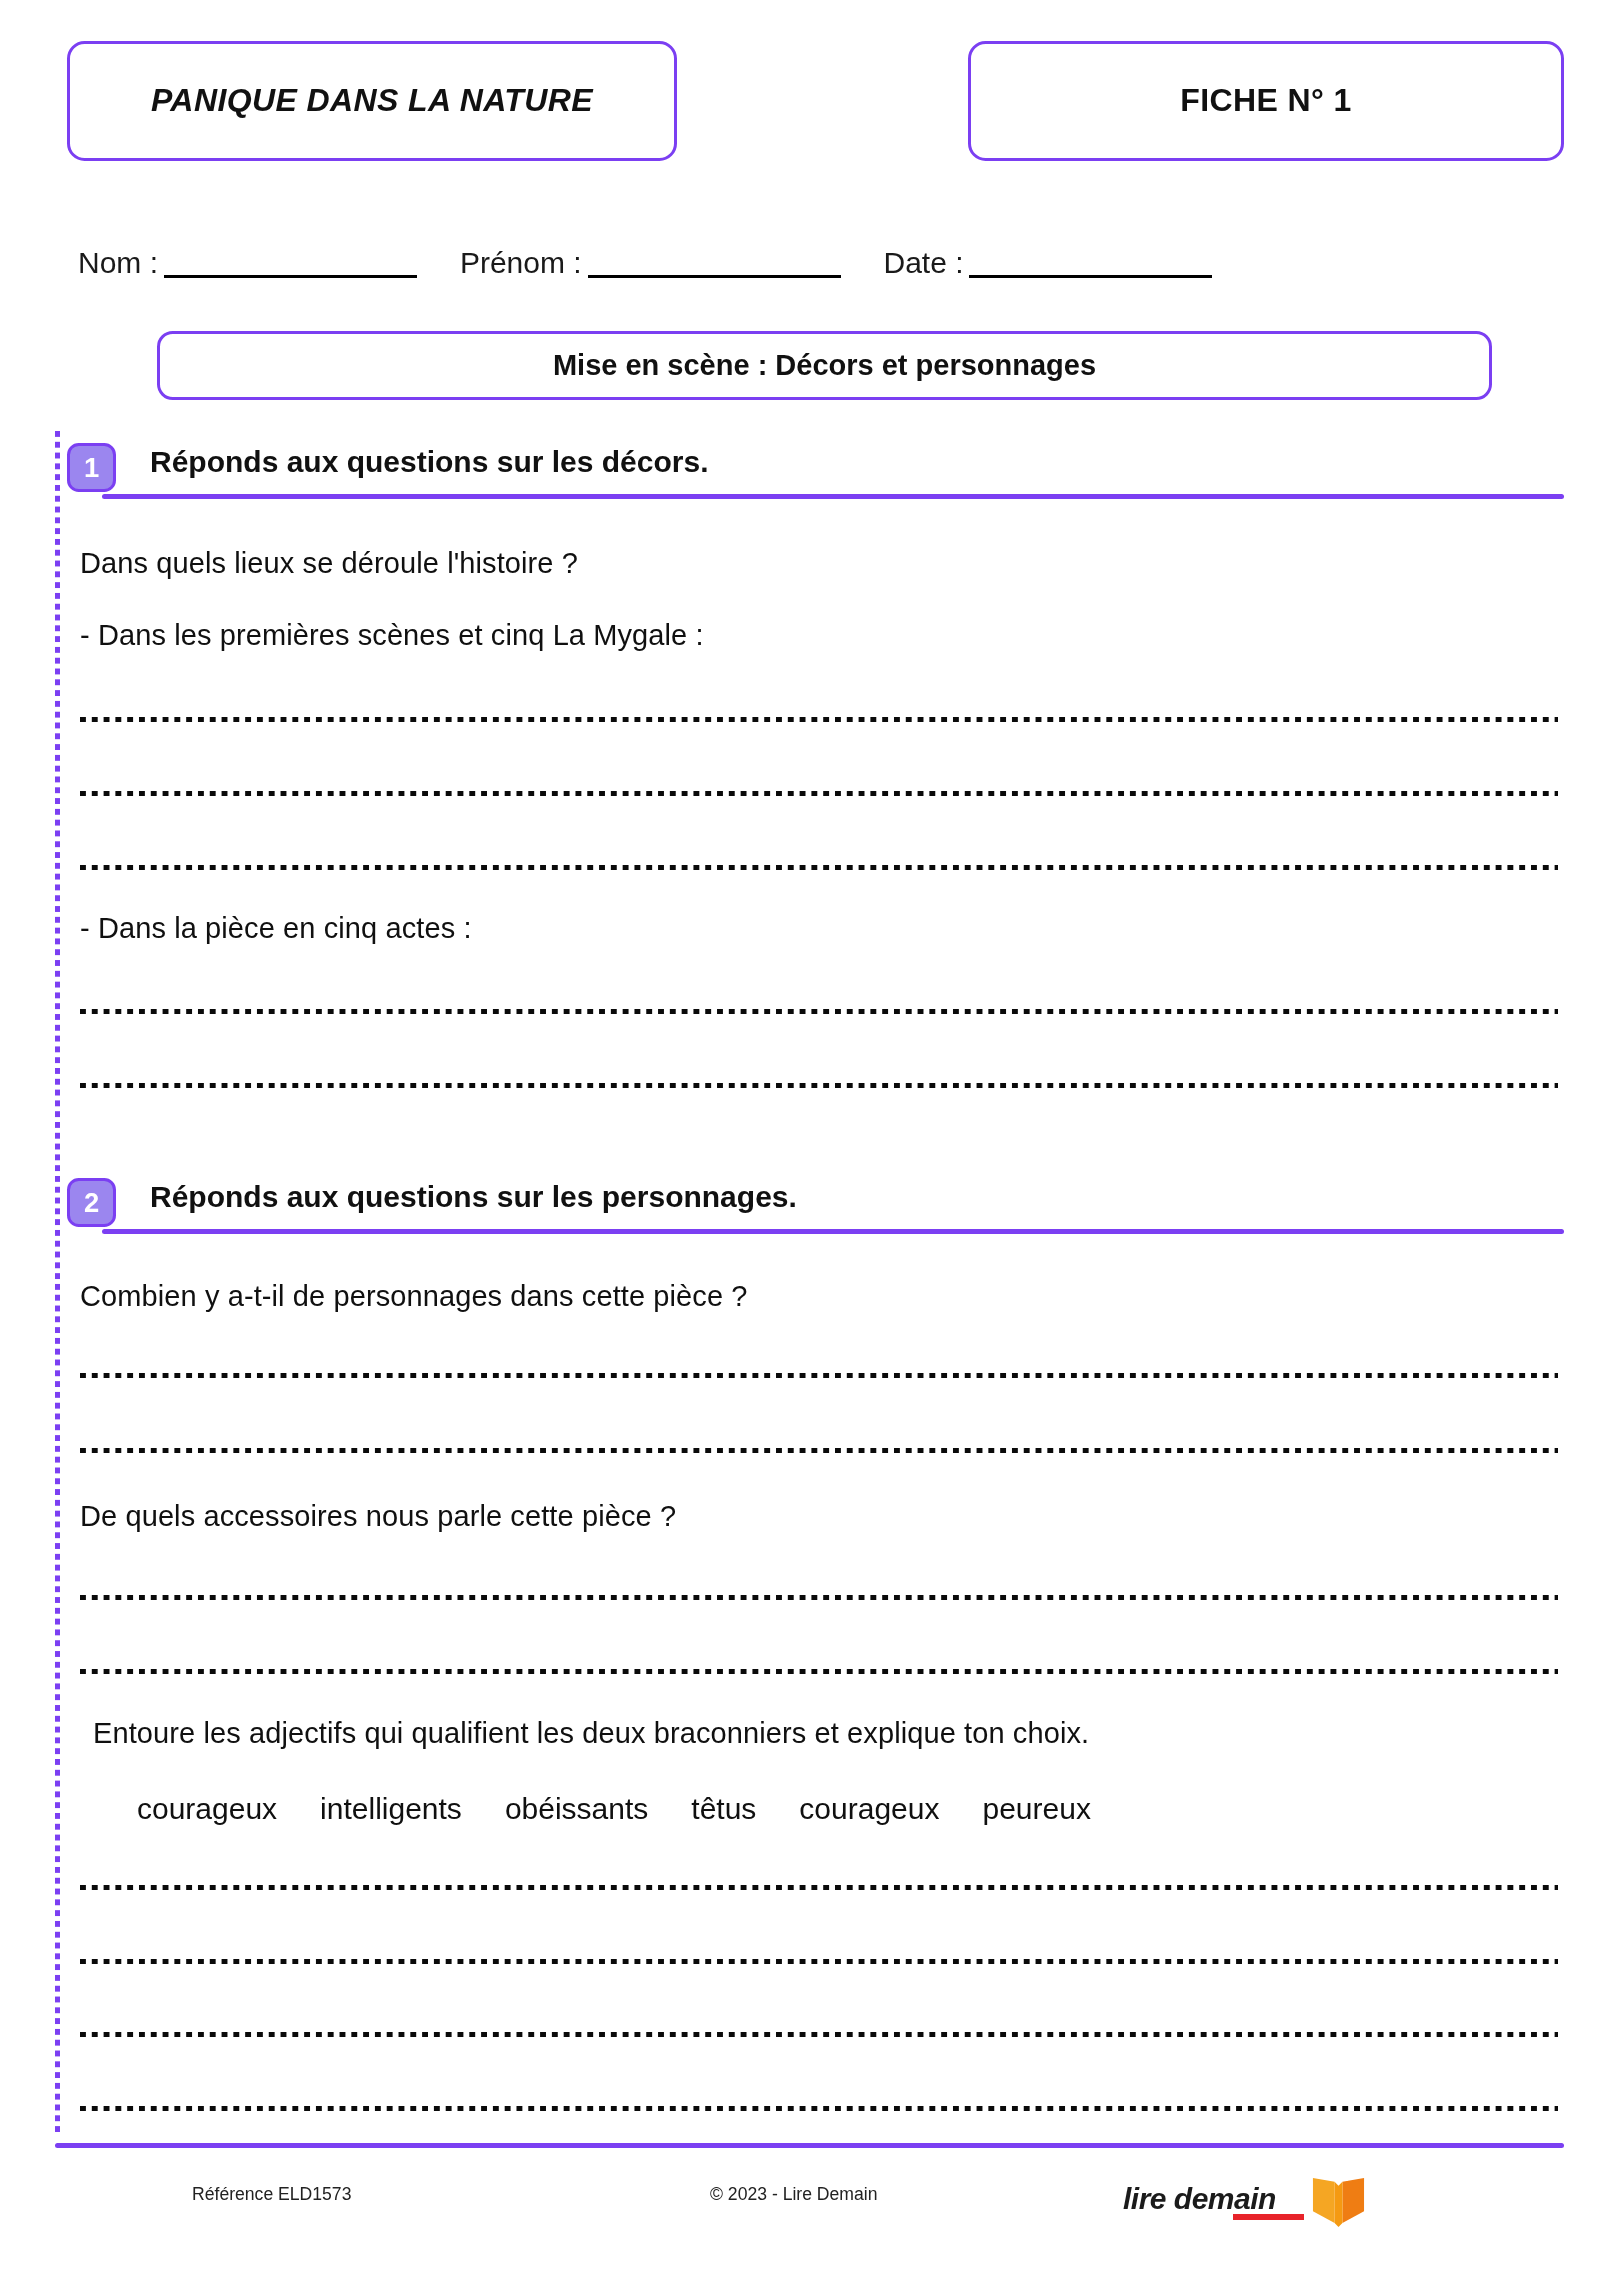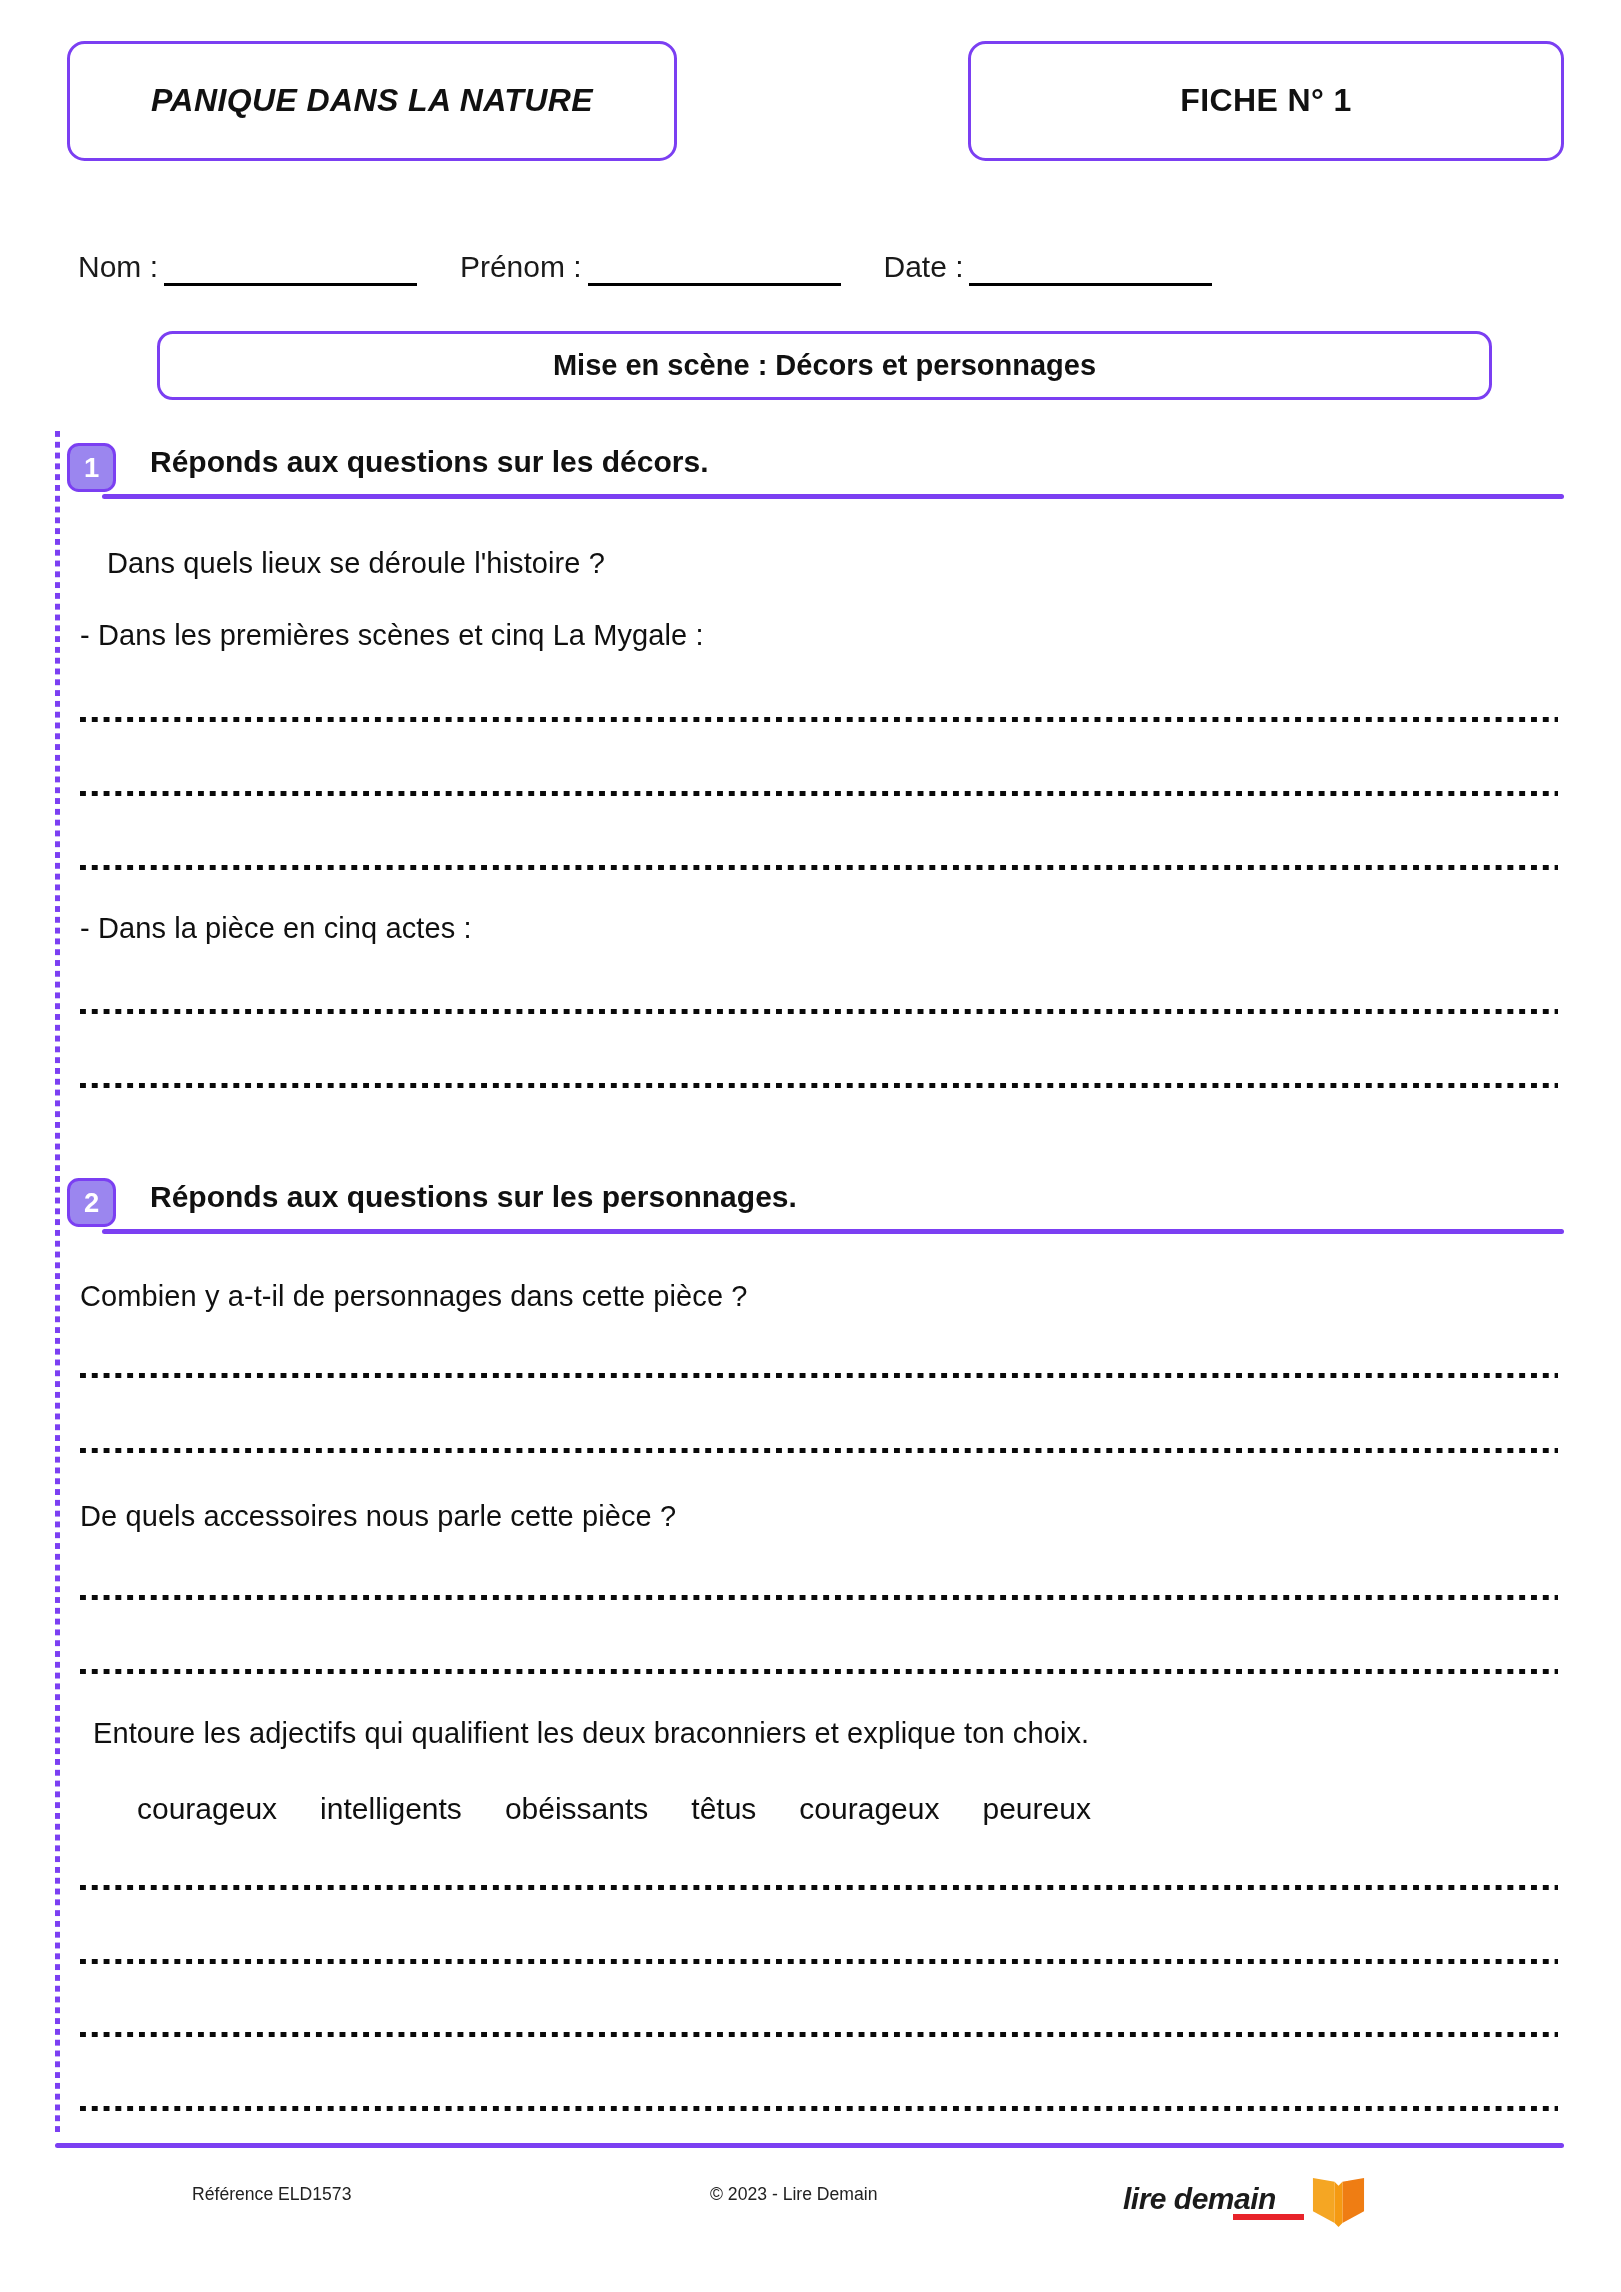--- a/index.html
+++ b/index.html
@@ -72,21 +72,21 @@
   }
 
   
   .identity {
     position: absolute;
     left: 78px;
     top: 241px;
     width: 1480px;
     height: 45px;
     display: flex;
-    align-items: flex-end;
+    align-items: center;
     font-size: 30px;
     color: #1a1a1a;
   }
   .id-label { white-space: nowrap; padding-bottom: 2px; }
   .id-rule {
     display: inline-block;
     border-bottom: 3.9px solid #000000;
     height: 25.5px;
     margin: 0 0 0 5.9px;
   }
@@ -280,21 +280,21 @@
   </div>
 
   <div class="subtitle-box">Mise en scène : Décors et personnages</div>
 
   <div class="exercise-head" style="top:443px;">
     <div class="ex-badge">1</div>
     <div class="ex-title">Réponds aux questions sur les décors.</div>
     <div class="ex-rule"></div>
   </div>
 
-  <div class="qtext" style="left:80px; top:547px;margin-left:27px;">Dans quels lieux se déroule l'histoire ?</div>
+  <div class="qtext" style="left:80px; top:547px;">Dans quels lieux se déroule l'histoire ?</div>
 
   <div class="qtext" style="left:80px; top:619px;">- Dans les premières scènes et cinq La Mygale :</div>
 
   <div class="dotline" style="top:716px;"></div>
   <div class="dotline" style="top:790px;"></div>
   <div class="dotline" style="top:864px;"></div>
 
   <div class="qtext" style="left:80px; top:912px;">- Dans la pièce en cinq actes :</div>
 
   <div class="dotline" style="top:1008px;"></div>

